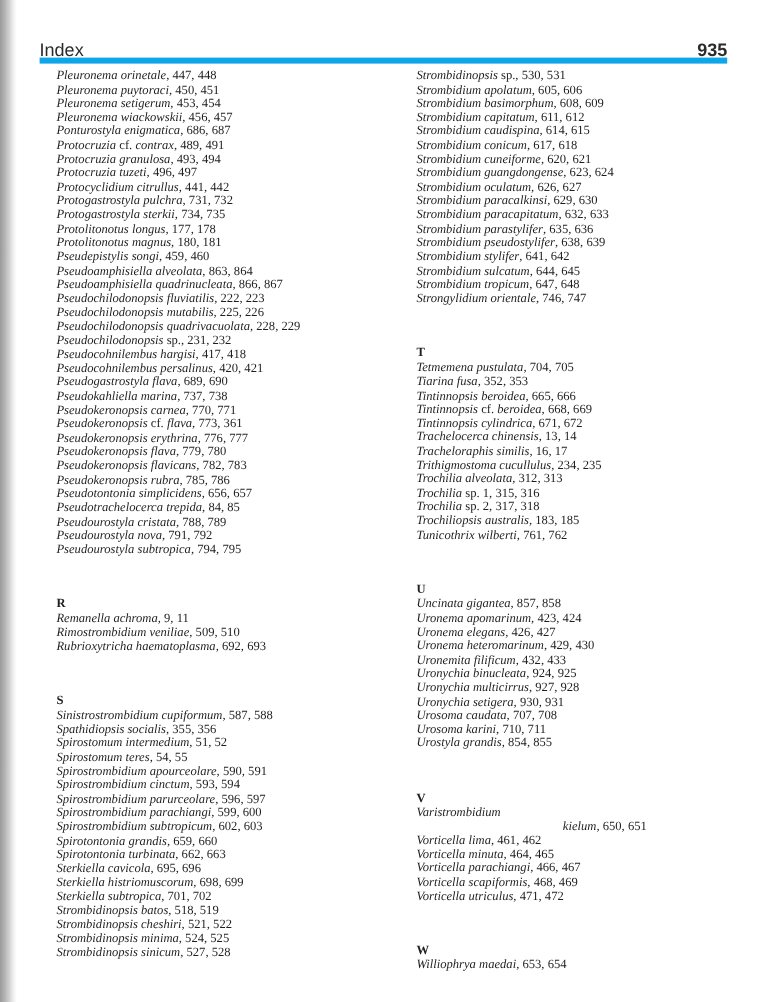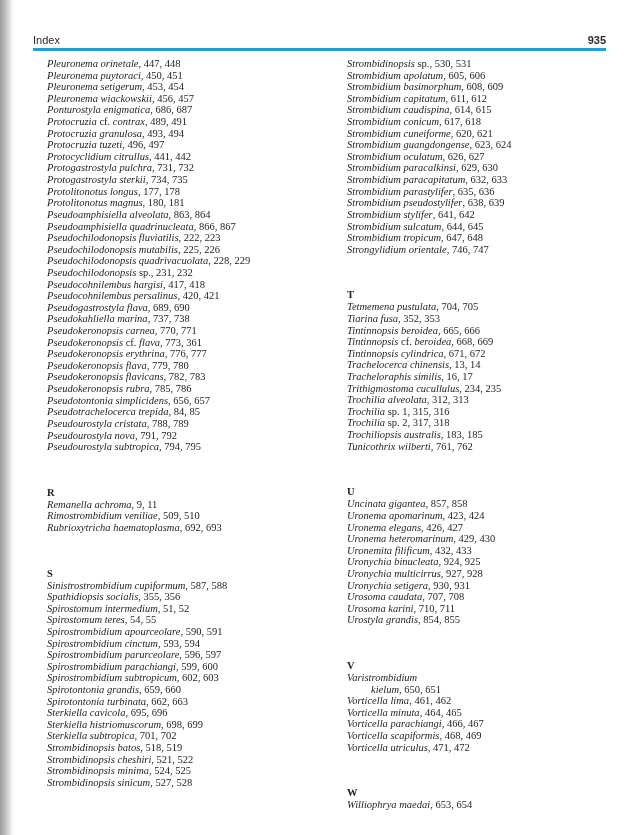--- a/index.html
+++ b/index.html
@@ -8,39 +8,39 @@
     background: #ffffff;
     font-family: "Liberation Serif", "DejaVu Serif", serif;
     color: #1e1e1e;
   }
   .scan-shadow {
     position: absolute; left: 0; top: 0; width: 14px; height: 835px;
     background: linear-gradient(to right, #9a9a9a 0px, #b4b4b4 4px, #d4d4d4 8px, #eeeeee 11px, #ffffff 14px);
   }
   .header {
     position: absolute; left: 33px; top: 34px; width: 573px; height: 14px;
-    border-bottom: 3px solid #0ea5e9;
+    border-bottom: 5px solid #0ea5e9;
     font-family: "Liberation Sans", "DejaVu Sans", sans-serif;
-    font-size: 11px; color: #2a2a2a;
+    font-size: 15px; color: #2a2a2a;
   }
   .header .title { position: absolute; left: 0; top: 0; }
   .header .page-num { position: absolute; right: 0; top: 0; font-weight: bold; }
   .column { position: absolute; top: 58px; width: 290px; margin-left: 14px; }
   .col-left { left: 33px; }
   .col-right { left: 333px; }
   .section { margin: 0; }
   .letter {
     font-weight: bold; font-size: 10.5px; line-height: 12px; height: 12px;
   }
   .entry {
     font-size: 10.5px; line-height: 11.62px; height: 11.62px; white-space: nowrap;
   }
   .entry .name { font-style: italic; }
   .entry .qual { font-style: normal; }
-  .entry.cont { padding-left: 24px; }
+  .entry.cont { padding-left: 24px; text-align: center; }
   .gap { height: 34px; }
 </style>
 </head>
 <body>
 
 <div class="scan-shadow"></div>
 
 <div class="header">
   <span class="title">Index</span>
   <span class="page-num">935</span>
@@ -54,20 +54,21 @@
       <div class="entry"><span class="name">Pleuronema wiackowskii</span>, <span class="pages">456, 457</span></div>
       <div class="entry"><span class="name">Ponturostyla enigmatica</span>, <span class="pages">686, 687</span></div>
       <div class="entry"><span class="name">Protocruzia</span> <span class="qual">cf.</span> <span class="name">contrax</span>, <span class="pages">489, 491</span></div>
       <div class="entry"><span class="name">Protocruzia granulosa</span>, <span class="pages">493, 494</span></div>
       <div class="entry"><span class="name">Protocruzia tuzeti</span>, <span class="pages">496, 497</span></div>
       <div class="entry"><span class="name">Protocyclidium citrullus</span>, <span class="pages">441, 442</span></div>
       <div class="entry"><span class="name">Protogastrostyla pulchra</span>, <span class="pages">731, 732</span></div>
       <div class="entry"><span class="name">Protogastrostyla sterkii</span>, <span class="pages">734, 735</span></div>
       <div class="entry"><span class="name">Protolitonotus longus</span>, <span class="pages">177, 178</span></div>
       <div class="entry"><span class="name">Protolitonotus magnus</span>, <span class="pages">180, 181</span></div>
+      <div class="entry"><span class="name">Pseudepistylis songi</span>, <span class="pages">459, 460</span></div>
       <div class="entry"><span class="name">Pseudoamphisiella alveolata</span>, <span class="pages">863, 864</span></div>
       <div class="entry"><span class="name">Pseudoamphisiella quadrinucleata</span>, <span class="pages">866, 867</span></div>
       <div class="entry"><span class="name">Pseudochilodonopsis fluviatilis</span>, <span class="pages">222, 223</span></div>
       <div class="entry"><span class="name">Pseudochilodonopsis mutabilis</span>, <span class="pages">225, 226</span></div>
       <div class="entry"><span class="name">Pseudochilodonopsis quadrivacuolata</span>, <span class="pages">228, 229</span></div>
       <div class="entry"><span class="name">Pseudochilodonopsis</span> <span class="qual">sp.</span>, <span class="pages">231, 232</span></div>
       <div class="entry"><span class="name">Pseudocohnilembus hargisi</span>, <span class="pages">417, 418</span></div>
       <div class="entry"><span class="name">Pseudocohnilembus persalinus</span>, <span class="pages">420, 421</span></div>
       <div class="entry"><span class="name">Pseudogastrostyla flava</span>, <span class="pages">689, 690</span></div>
       <div class="entry"><span class="name">Pseudokahliella marina</span>, <span class="pages">737, 738</span></div>

